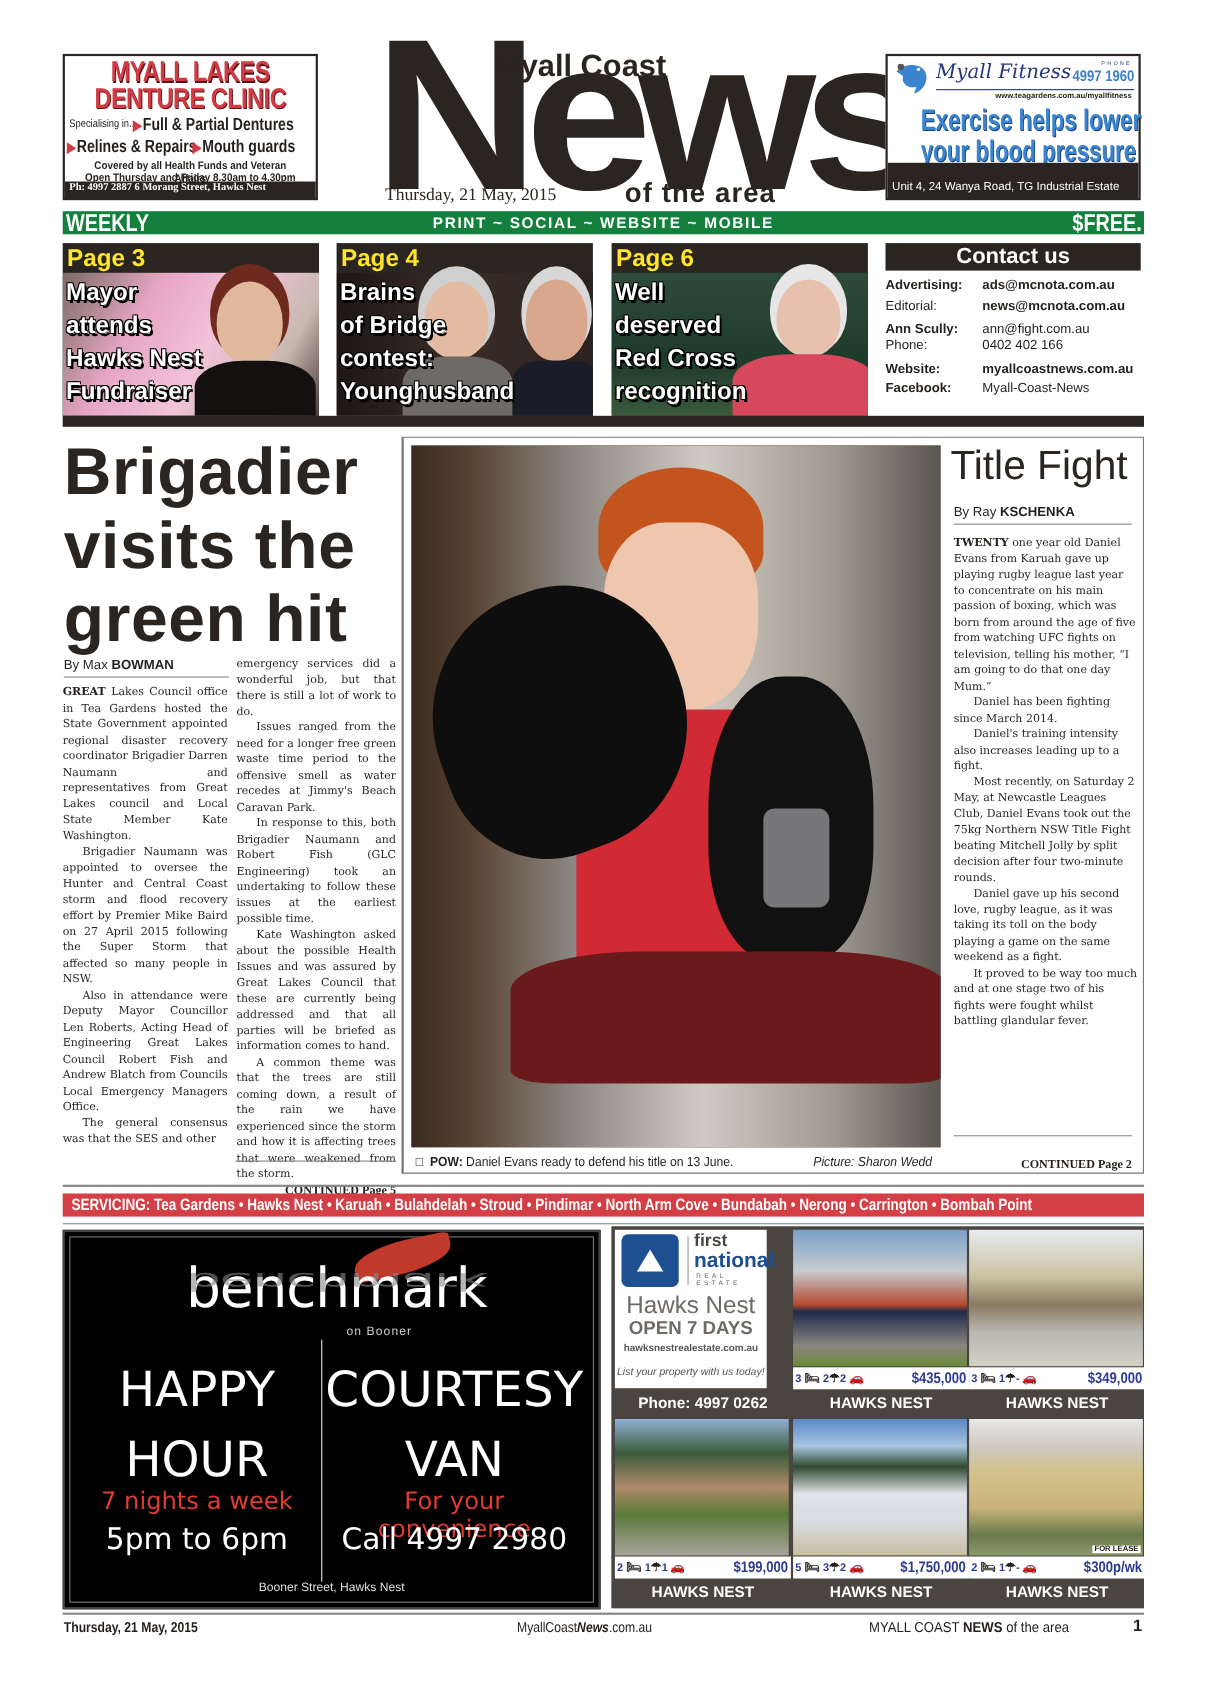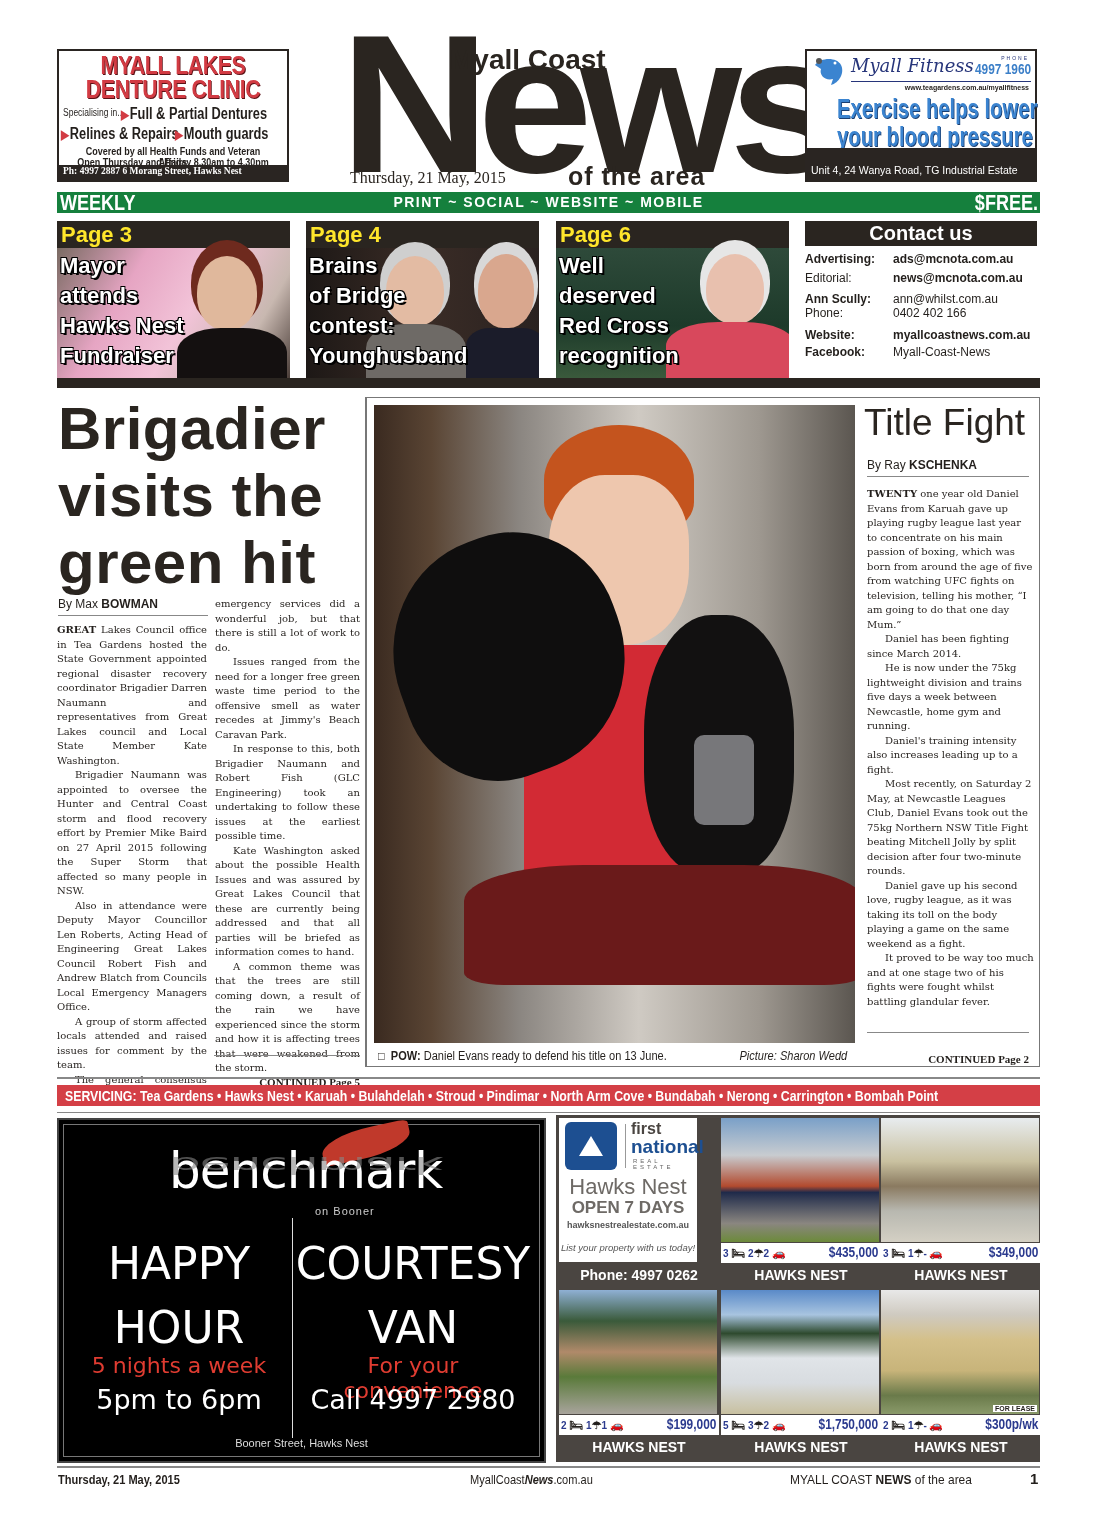--- a/index.html
+++ b/index.html
@@ -203,21 +203,21 @@
   <div class="row" style="top:31px;width:232px">
       <span class="lab b">Advertising:</span>
       <span class="val b">ads@mcnota.com.au</span>
     </div>
   <div class="row" style="top:50px;width:232px">
       <span class="lab">Editorial:</span>
       <span class="val b">news@mcnota.com.au</span>
     </div>
   <div class="row" style="top:71px;width:232px">
       <span class="lab b">Ann Scully:</span>
-      <span class="val">ann@whilst.com.au</span>
+      <span class="val">ann@fight.com.au</span>
     </div>
   <div class="row" style="top:85px;width:232px">
       <span class="lab">Phone:</span>
       <span class="val">0402 402 166</span>
     </div>
   <div class="row" style="top:107px;width:232px">
       <span class="lab b">Website:</span>
       <span class="val b">myallcoastnews.com.au</span>
     </div>
   <div class="row" style="top:124px;width:232px">
@@ -227,21 +227,20 @@
 </div>
 
 <div id="divider1" class="abs"></div>
 
 <div id="headline" class="abs">Brigadier visits the green hit</div>
 <div class="abs byline" style="left:58px;top:597px;width:150px"><span>By Max </span><b>BOWMAN</b></div>
 <div class="abs body" style="left:57px;top:623px;width:150px">
   <p class="first"><b>GREAT</b><span> Lakes Council office in Tea Gardens hosted the State Government appointed regional disaster recovery coordinator Brigadier Darren Naumann and representatives from Great Lakes council and Local State Member Kate Washington.</span></p>
   <p>Brigadier Naumann was appointed to oversee the Hunter and Central Coast storm and flood recovery effort by Premier Mike Baird on 27 April 2015 following the Super Storm that affected so many people in NSW.</p>
   <p>Also in attendance were Deputy Mayor Councillor Len Roberts,  Acting Head of Engineering Great Lakes Council Robert Fish and Andrew Blatch from Councils Local Emergency Managers Office.</p>
-  <p>A group of storm affected locals attended and raised issues for comment by the team.</p>
   <p>The general consensus was that the SES and other</p>
 </div>
 <div class="abs body" style="left:215px;top:597px;width:145px">
   <p class="first">emergency services did a wonderful job, but that there is still a lot of work to do.</p>
   <p>Issues ranged from the need for a longer free green waste time period to the offensive smell as water recedes at Jimmy's Beach Caravan Park.</p>
   <p>In response to this, both Brigadier Naumann and Robert Fish (GLC Engineering) took an undertaking to follow these issues at the earliest possible time.</p>
   <p>Kate Washington asked about the possible Health Issues and was assured by Great Lakes Council that these are currently being addressed and that all parties will be briefed as information comes to hand.</p>
   <p>A common theme was that the trees are still coming down, a result of the rain we have experienced since the storm and how it is affecting trees that were weakened from the storm.</p>
 </div>
 <div class="abs cont" style="left:214px;top:1055px;width:146px">CONTINUED Page 5</div>
@@ -261,42 +260,41 @@
   <span>□</span>&nbsp;
   <b>POW:</b><span> Daniel Evans ready to defend his title on 13 June.</span>
   <span class="pic">Picture: Sharon Wedd</span>
 </div>
 
 <div id="tf-title" class="abs">Title Fight</div>
 <div id="tf-by" class="abs byline"><span>By Ray </span><b>KSCHENKA</b></div>
 <div id="tf-body" class="abs body">
   <p class="first"><b>TWENTY</b><span> one year old Daniel Evans from Karuah gave up playing rugby league last year to concentrate on his main passion of boxing, which was born from around the age of five from watching UFC fights on television, telling his mother, “I am going to do that one day Mum.”</span></p>
   <p>Daniel has been fighting since March 2014.</p>
-  <p>He is now under the 75kg lightweight division and trains five days a week between Newcastle, home gym and running.</p>
   <p>Daniel's training intensity also increases leading up to a fight.</p>
   <p>Most recently, on Saturday 2 May, at Newcastle Leagues Club, Daniel Evans took out the 75kg Northern NSW Title Fight beating Mitchell Jolly by split decision after four two-minute rounds.</p>
   <p>Daniel gave up his second love, rugby league, as it was taking its toll on the body playing a game on the same weekend as a fight.</p>
   <p>It proved to be way too much and at one stage two of his fights were fought whilst battling glandular fever.</p>
 </div>
 <div id="tf-cont" class="abs cont">CONTINUED Page 2</div>
 
 <div id="svc-rule1" class="abs"></div>
 <div id="servicing" class="abs"><span>SERVICING: Tea Gardens • Hawks Nest • Karuah • Bulahdelah • Stroud • Pindimar • North Arm Cove • Bundabah • Nerong • Carrington • Bombah Point</span></div>
 <div id="svc-rule2" class="abs"></div>
 
 <div id="bench" class="abs">
   <div class="inner"></div>
   <div class="swoosh"></div>
   <div class="logo">benchmark</div>
   <div class="mirror">benchmark</div>
   <div class="onb">on Booner</div>
   <div class="vline"></div>
   <div class="c l big" style="top:112px">HAPPY</div>
   <div class="c l big" style="top:176px">HOUR</div>
-  <div class="c l red" style="top:233px">5 nights a week</div>
+  <div class="c l red" style="top:233px">7 nights a week</div>
   <div class="c l mid" style="top:264px">5pm to 6pm</div>
   <div class="c r big" style="top:112px">COURTESY</div>
   <div class="c r big" style="top:176px">VAN</div>
   <div class="c r red" style="top:233px">For your convenience</div>
   <div class="c r mid" style="top:264px">Call 4997 2980</div>
   <div class="addr">Booner Street, Hawks Nest</div>
 </div>
 
 <div id="re" class="abs">
   <div class="white">

